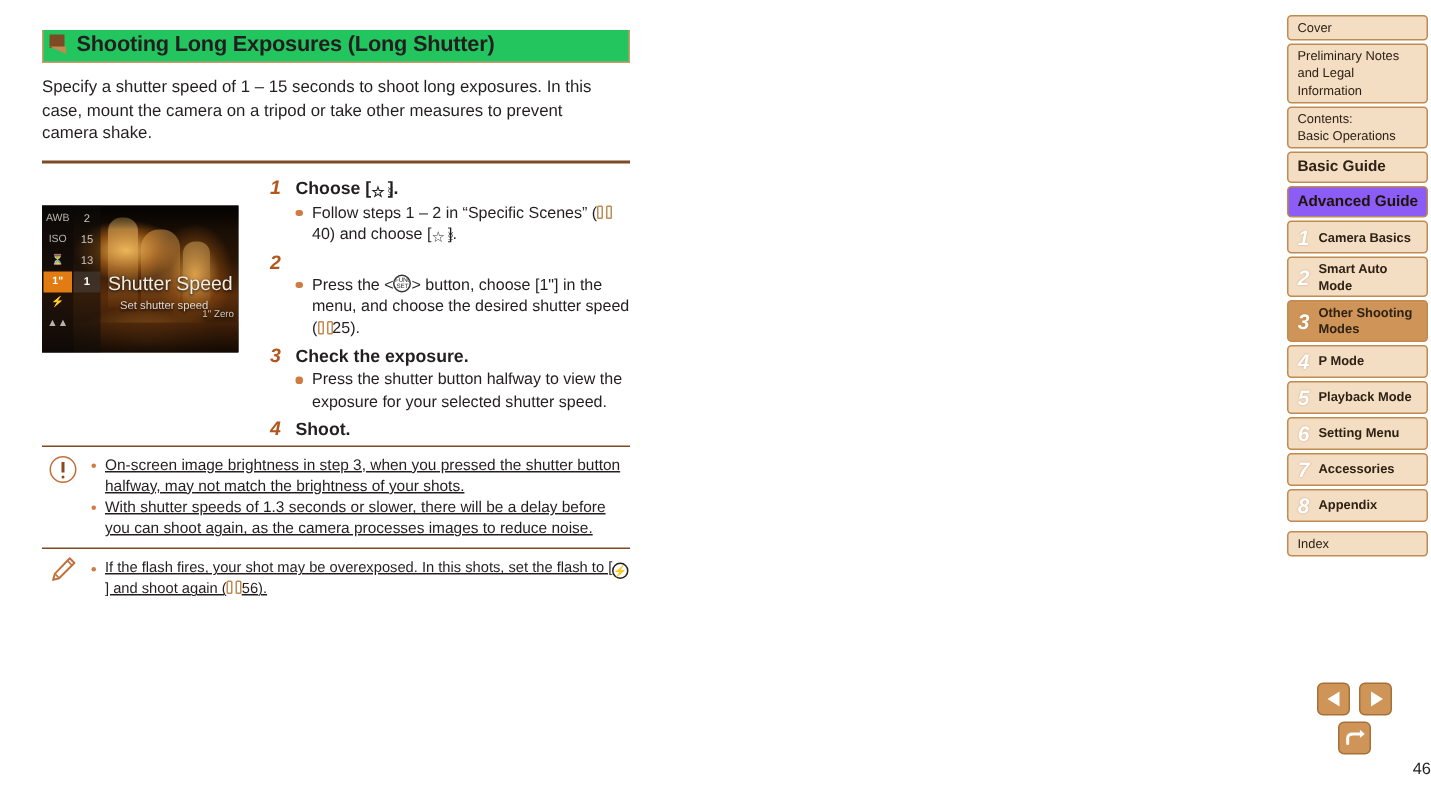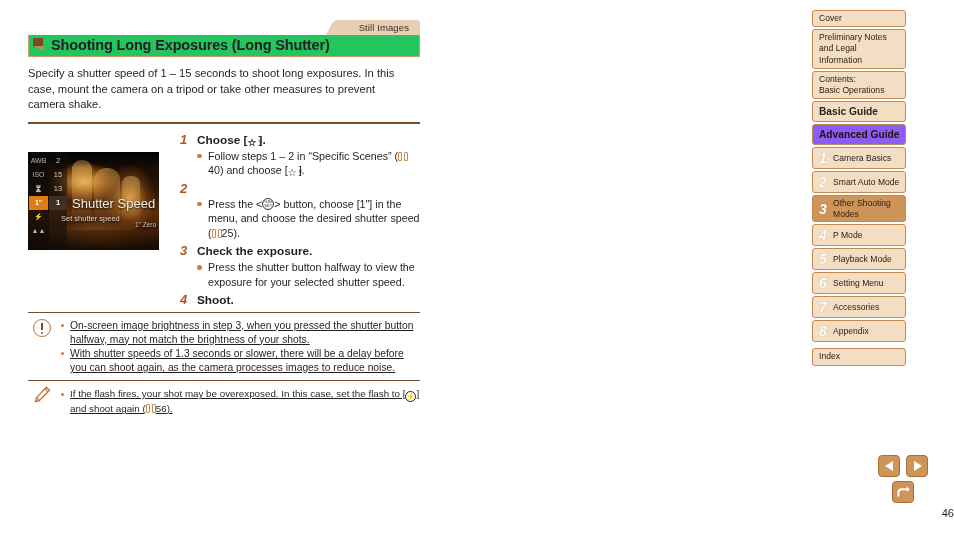--- a/index.html
+++ b/index.html
@@ -260,21 +260,21 @@
   }
   .lcd .label1 {
     position: absolute;
     left: 44px; top: 44px;
     font-size: 13px;
     color: #f2ede6;
     text-shadow: 0 1px 2px rgba(0,0,0,.9);
   }
   .lcd .label2 {
     position: absolute;
-    left: 33px; top: 62px;
+    left: 52px; top: 62px;
     font-size: 7.5px;
     color: #ded8d0;
     text-shadow: 0 1px 2px rgba(0,0,0,.9);
   }
   .lcd .corner {
     position: absolute;
     right: 3px; bottom: 22px;
     font-size: 6.5px;
     color: #cfc8c0;
     text-shadow: 0 1px 2px rgba(0,0,0,.9);
@@ -344,21 +344,21 @@
   
   .icon-pencil {
     position: absolute;
     left: 4px; top: 4px;
     width: 20px; height: 20px;
   }
 
   
   #sidebar {
     position: absolute;
-    left: 812px;
+    left: 858px;
     top: 10px;
     width: 94px;
   }
   .side-item {
     position: relative;
     margin-bottom: 2px;
     background: #f3ddc3;
     border: 1px solid #c08a50;
     border-radius: 3px;
     box-sizing: border-box;
@@ -398,21 +398,21 @@
     font-style: italic;
     color: #ffffff;
     line-height: 1;
     width: 14px;
     text-align: center;
     text-shadow: 0 0 1px rgba(150,100,50,.6);
   }
   .side-item.chapter .chap-label {
     font-size: 8.6px;
     line-height: 10.6px;
-    font-weight: normal;
+    font-weight: bold;
     color: #2f2114;
   }
   .side-gap {
     height: 4px;
   }
 
   
   #footer-nav {
     position: absolute;
     left: 878px;
@@ -541,23 +541,20 @@
     text-align: center;
     font-size: 7.5px;
     line-height: 9.5px;
   }
 </style>
 </head>
 <body>
 
 <div id="content">
 
-  <div class="tab-row">
-    <div class="still-tab">Still Images</div>
-  </div>
 
   <div class="heading-bar">
     <div class="heading-flag">
       <div class="sq"></div>
       <div class="tail"></div>
     </div>
     <h1 class="heading-text">Shooting Long Exposures (Long Shutter)</h1>
   </div>
 
   <p class="intro">Specify a shutter speed of 1 – 15 seconds to shoot long exposures. In this case, mount the camera on a tripod or take other measures to prevent camera shake.</p>
@@ -640,21 +637,21 @@
 
   <div class="rule-thin"></div>
 
   <div class="noteblock tips">
     <svg class="icon-pencil" viewBox="0 0 20 20">
       <path d="M14.5 2.2 L17.6 5.3 L7.4 15.5 L3.4 16.6 L4.5 12.6 Z" fill="none" stroke="#c0703a" stroke-width="1.3" stroke-linejoin="round"></path>
       <path d="M5.0 12.9 L7.1 15.0" stroke="#c0703a" stroke-width="1.1"></path>
       <path d="M12.9 3.8 L16.1 7.0" stroke="#c0703a" stroke-width="1.1"></path>
     </svg>
     <ul>
-      <li><span>If the flash fires, your shot may be overexposed. In this case, set the flash to [</span><span class="flash-off-glyph">⚡</span><span>] and shoot again (</span><span class="bk"></span><span>56</span><span>).</span></li>
+      <li><span>If the flash fires, your shot may be overexposed. In this shots, set the flash to [</span><span class="flash-off-glyph">⚡</span><span>] and shoot again (</span><span class="bk"></span><span>56</span><span>).</span></li>
     </ul>
   </div>
 
 </div>
 
 <div id="sidebar">
 
   <div class="side-item">
     <span>Cover</span>
   </div>

